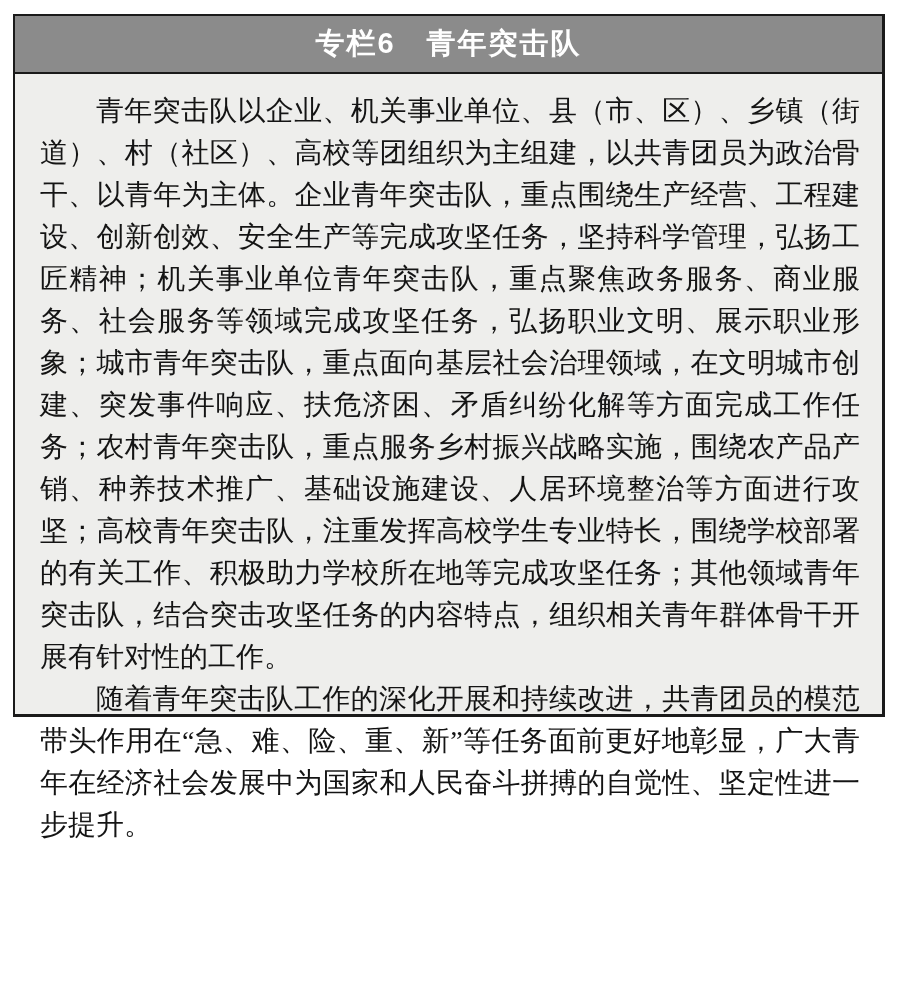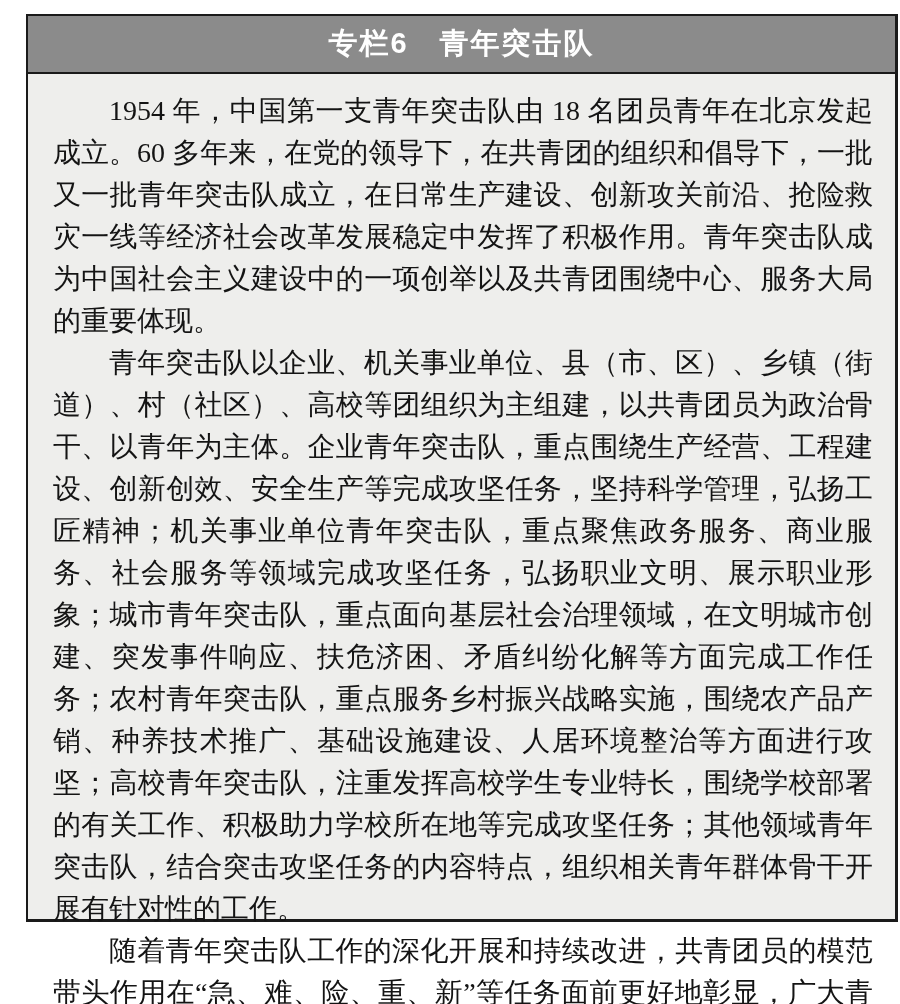--- a/index.html
+++ b/index.html
@@ -5,24 +5,24 @@
   html, body {
     margin: 0;
     padding: 0;
     width: 900px;
     height: 1004px;
     background: #ffffff;
     overflow: hidden;
   }
   .panel {
     position: absolute;
-    left: 26px;
+    left: 13px;
     top: 14px;
     width: 872px;
-    height: 908px;
+    height: 703px;
     box-sizing: border-box;
     border: 2px solid var(--border, #1a1a1a);
     border-right-width: 3px;
     border-bottom-width: 3px;
     background: var(--body-bg, #eeeeec);
   }
   .panel-header {
     box-sizing: border-box;
     height: 58px;
     background: var(--header-bg, #8b8b8b);
@@ -54,17 +54,16 @@
   }
 </style>
 </head>
 <body>
 
 <div class="panel">
   <div class="panel-header">
     <span class="panel-title">专栏6　青年突击队</span>
   </div>
   <div class="panel-body">
-    <p>1954 年，中国第一支青年突击队由 18 名团员青年在北京发起成立。60 多年来，在党的领导下，在共青团的组织和倡导下，一批又一批青年突击队成立，在日常生产建设、创新攻关前沿、抢险救灾一线等经济社会改革发展稳定中发挥了积极作用。青年突击队成为中国社会主义建设中的一项创举以及共青团围绕中心、服务大局的重要体现。</p>
     <p>青年突击队以企业、机关事业单位、县（市、区）、乡镇（街道）、村（社区）、高校等团组织为主组建，以共青团员为政治骨干、以青年为主体。企业青年突击队，重点围绕生产经营、工程建设、创新创效、安全生产等完成攻坚任务，坚持科学管理，弘扬工匠精神；机关事业单位青年突击队，重点聚焦政务服务、商业服务、社会服务等领域完成攻坚任务，弘扬职业文明、展示职业形象；城市青年突击队，重点面向基层社会治理领域，在文明城市创建、突发事件响应、扶危济困、矛盾纠纷化解等方面完成工作任务；农村青年突击队，重点服务乡村振兴战略实施，围绕农产品产销、种养技术推广、基础设施建设、人居环境整治等方面进行攻坚；高校青年突击队，注重发挥高校学生专业特长，围绕学校部署的有关工作、积极助力学校所在地等完成攻坚任务；其他领域青年突击队，结合突击攻坚任务的内容特点，组织相关青年群体骨干开展有针对性的工作。</p>
     <p>随着青年突击队工作的深化开展和持续改进，共青团员的模范带头作用在“急、难、险、重、新”等任务面前更好地彰显，广大青年在经济社会发展中为国家和人民奋斗拼搏的自觉性、坚定性进一步提升。</p>
   </div>
 </div>
 
 </body></html>

